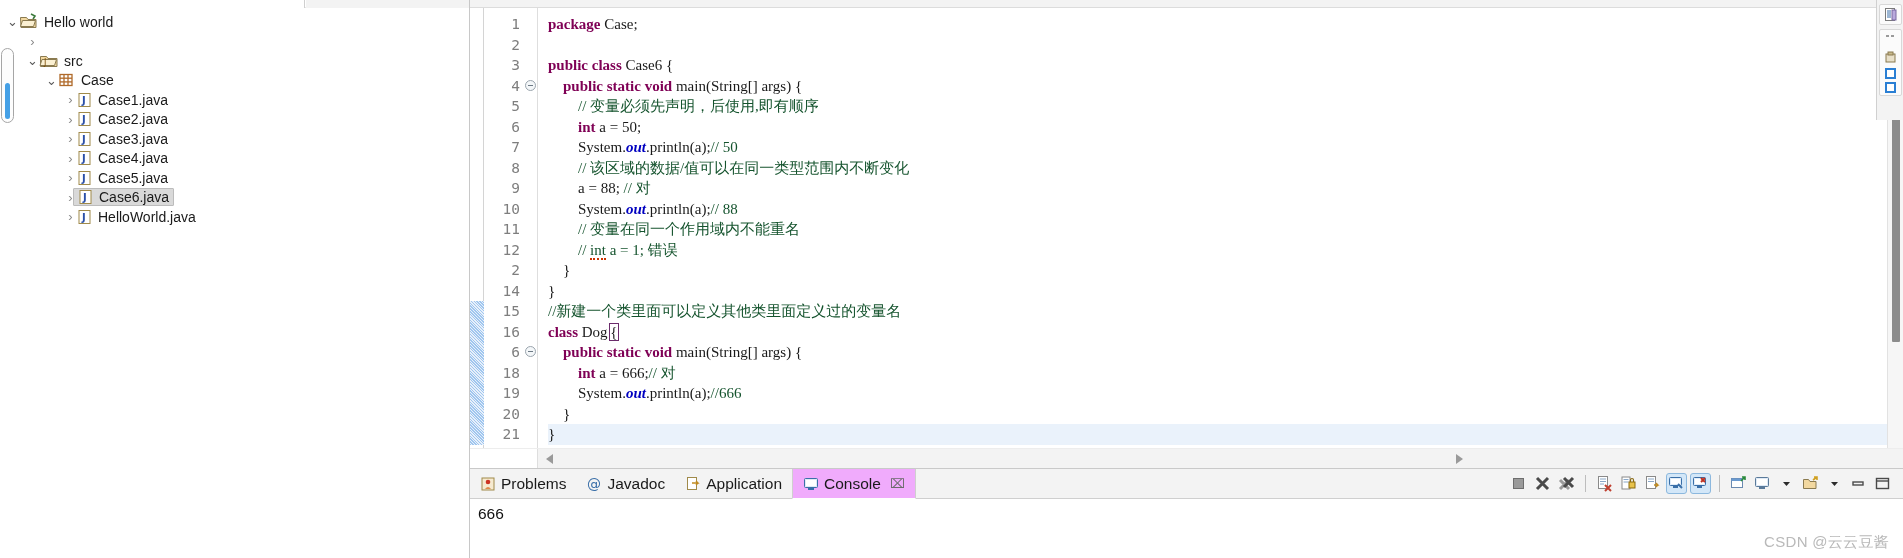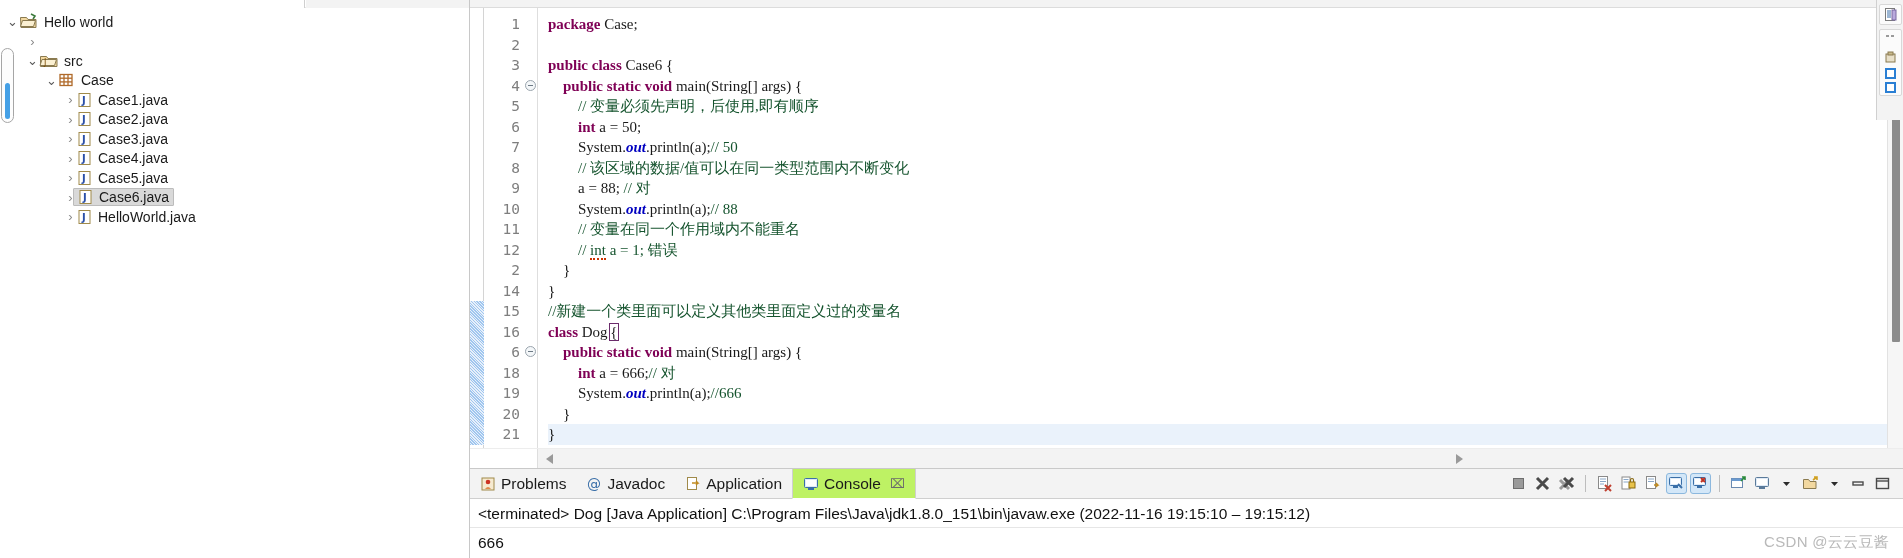--- a/index.html
+++ b/index.html
@@ -175,21 +175,21 @@
     height: 30px; display: flex; align-items: stretch;
     background: #f3f3f3; border-bottom: 1px solid #cfcfcf;
     position: relative;
   }
   .ctab {
     display: flex; align-items: center; gap: 5px;
     padding: 0 10px; font-size: 15.5px; color: #1a1a1a;
     cursor: default; position: relative;
   }
   .ctab.active {
-    background: #bef264;
+    background: #f0abfc;
     border-left: 1px solid #cfcfcf; border-right: 1px solid #cfcfcf;
     border-bottom: 1px solid #ffffff;
     margin-bottom: -1px;
   }
   .ctab .close-x { color: #6b6b6b; font-size: 13px; margin-left: 4px; }
   #console-toolbar {
     margin-left: auto; display: flex; align-items: center; gap: 3px;
     padding-right: 10px;
   }
   .tb { width: 21px; height: 21px; position: relative; display:inline-block; }
@@ -560,21 +560,20 @@
               </svg>
             </span>
             <span class="tb" style="display: flex; align-items: center; justify-content: center;">
               <svg width="17" height="17" viewBox="0 0 17 17">
                 <rect x="2.5" y="3.5" width="12" height="10" fill="none" stroke="#4a4a4a" stroke-width="1.4"></rect>
                 <line x1="2.5" y1="6" x2="14.5" y2="6" stroke="#4a4a4a" stroke-width="1.4"></line>
               </svg>
             </span>
           </div>
         </div>
-      <div id="console-head">&lt;terminated&gt; Dog [Java Application] C:\Program Files\Java\jdk1.8.0_151\bin\javaw.exe  (2022-11-16 19:15:10 – 19:15:12)</div>
       <div id="console-body">
         <div>666</div>
         <div id="watermark">CSDN @云云豆酱</div>
       </div>
     </div>
   </div>
 
   <div id="fastview">
     <div class="fvgroup">
       <span class="mini-ic">

